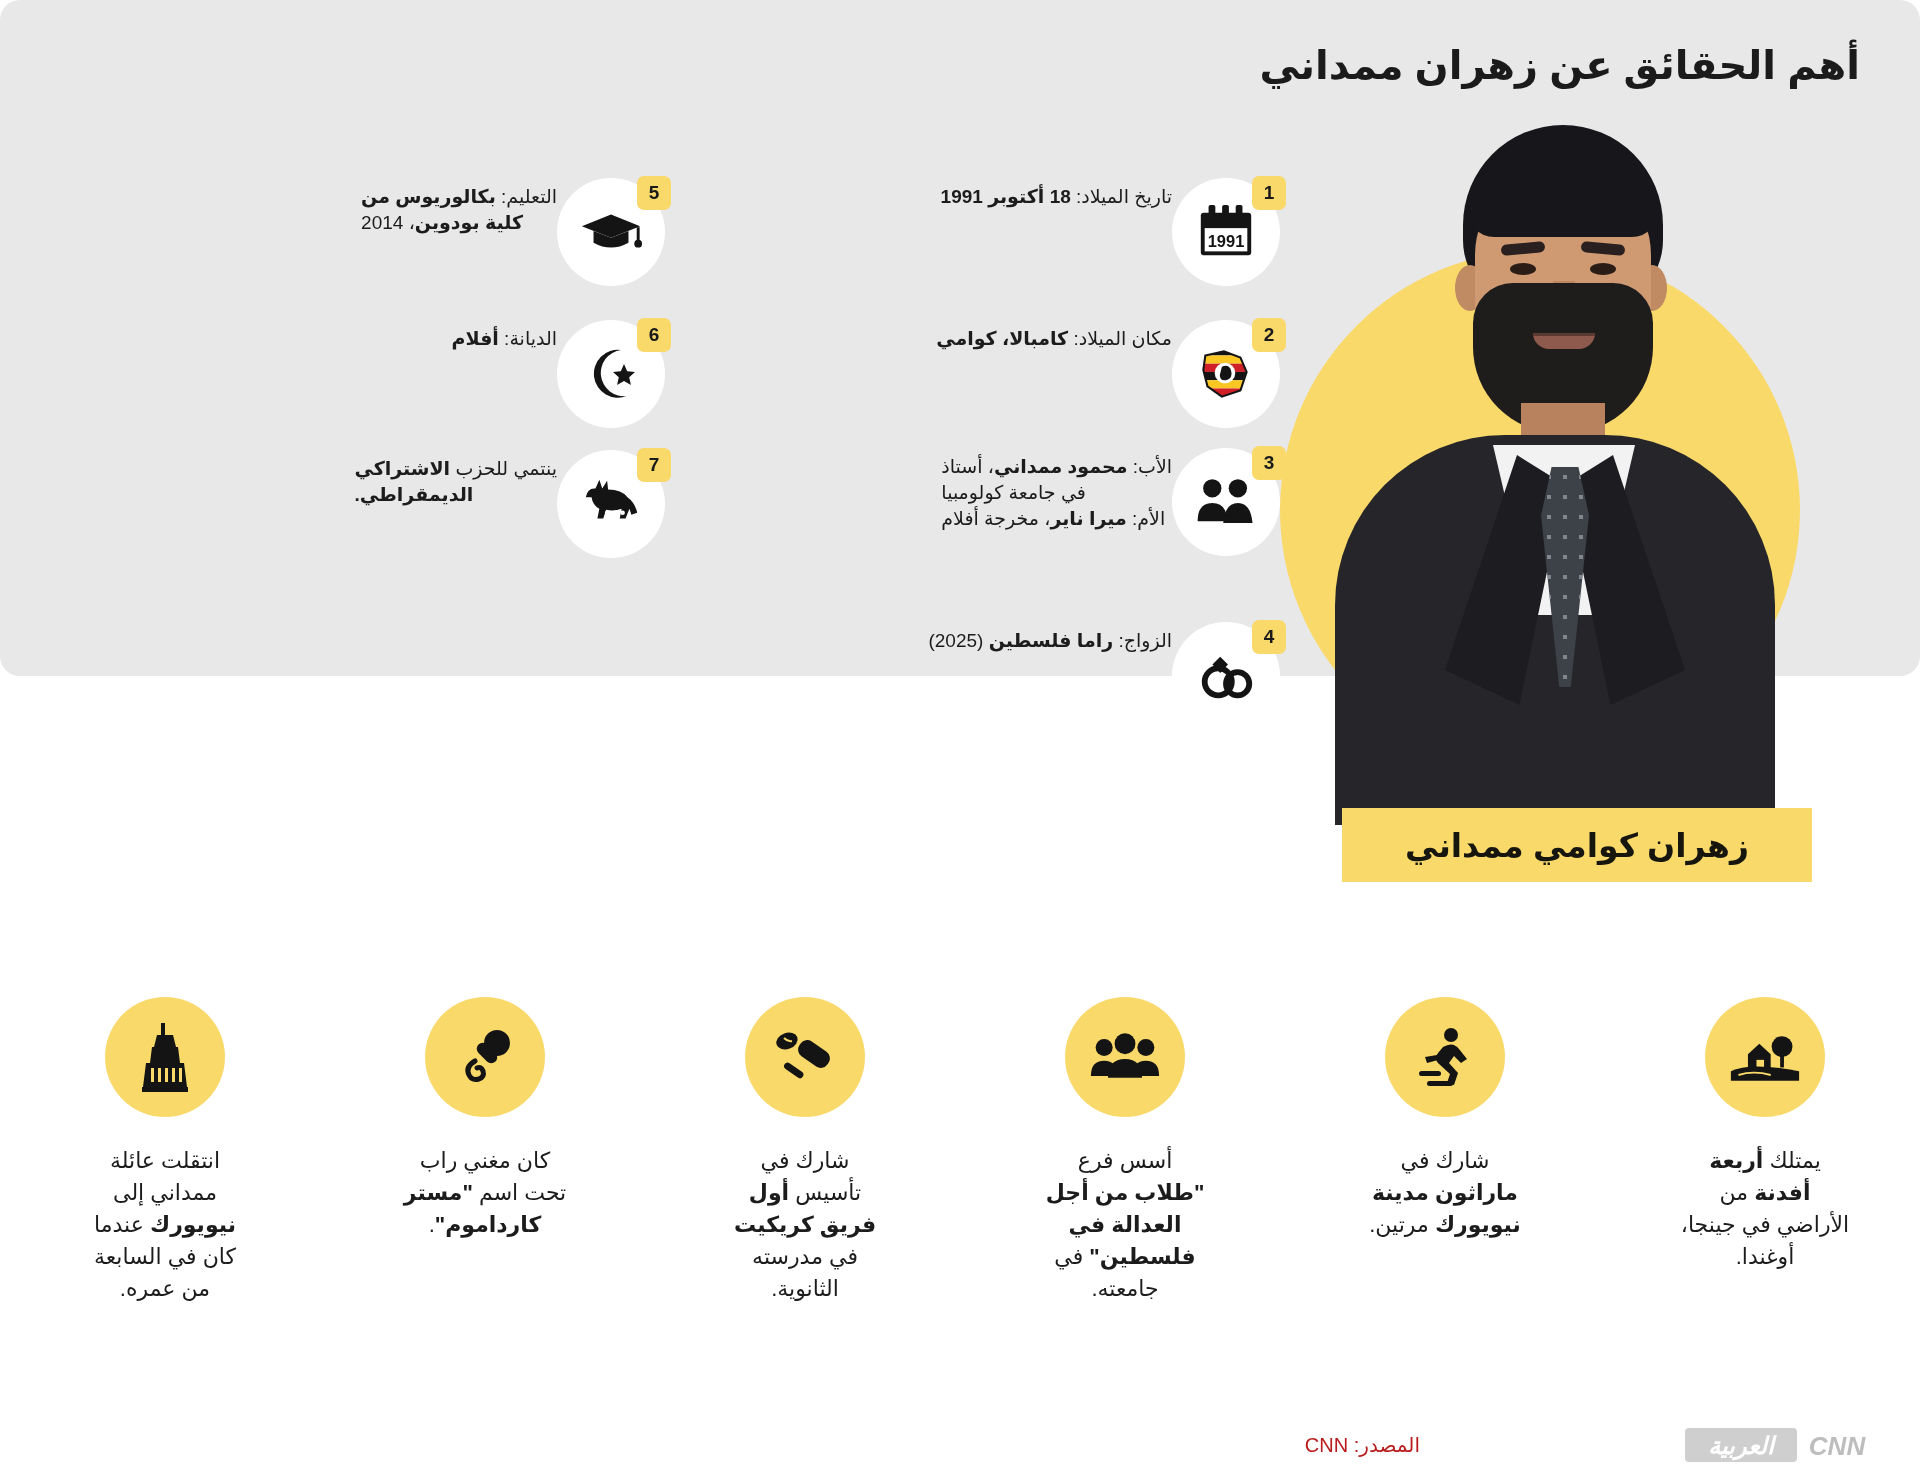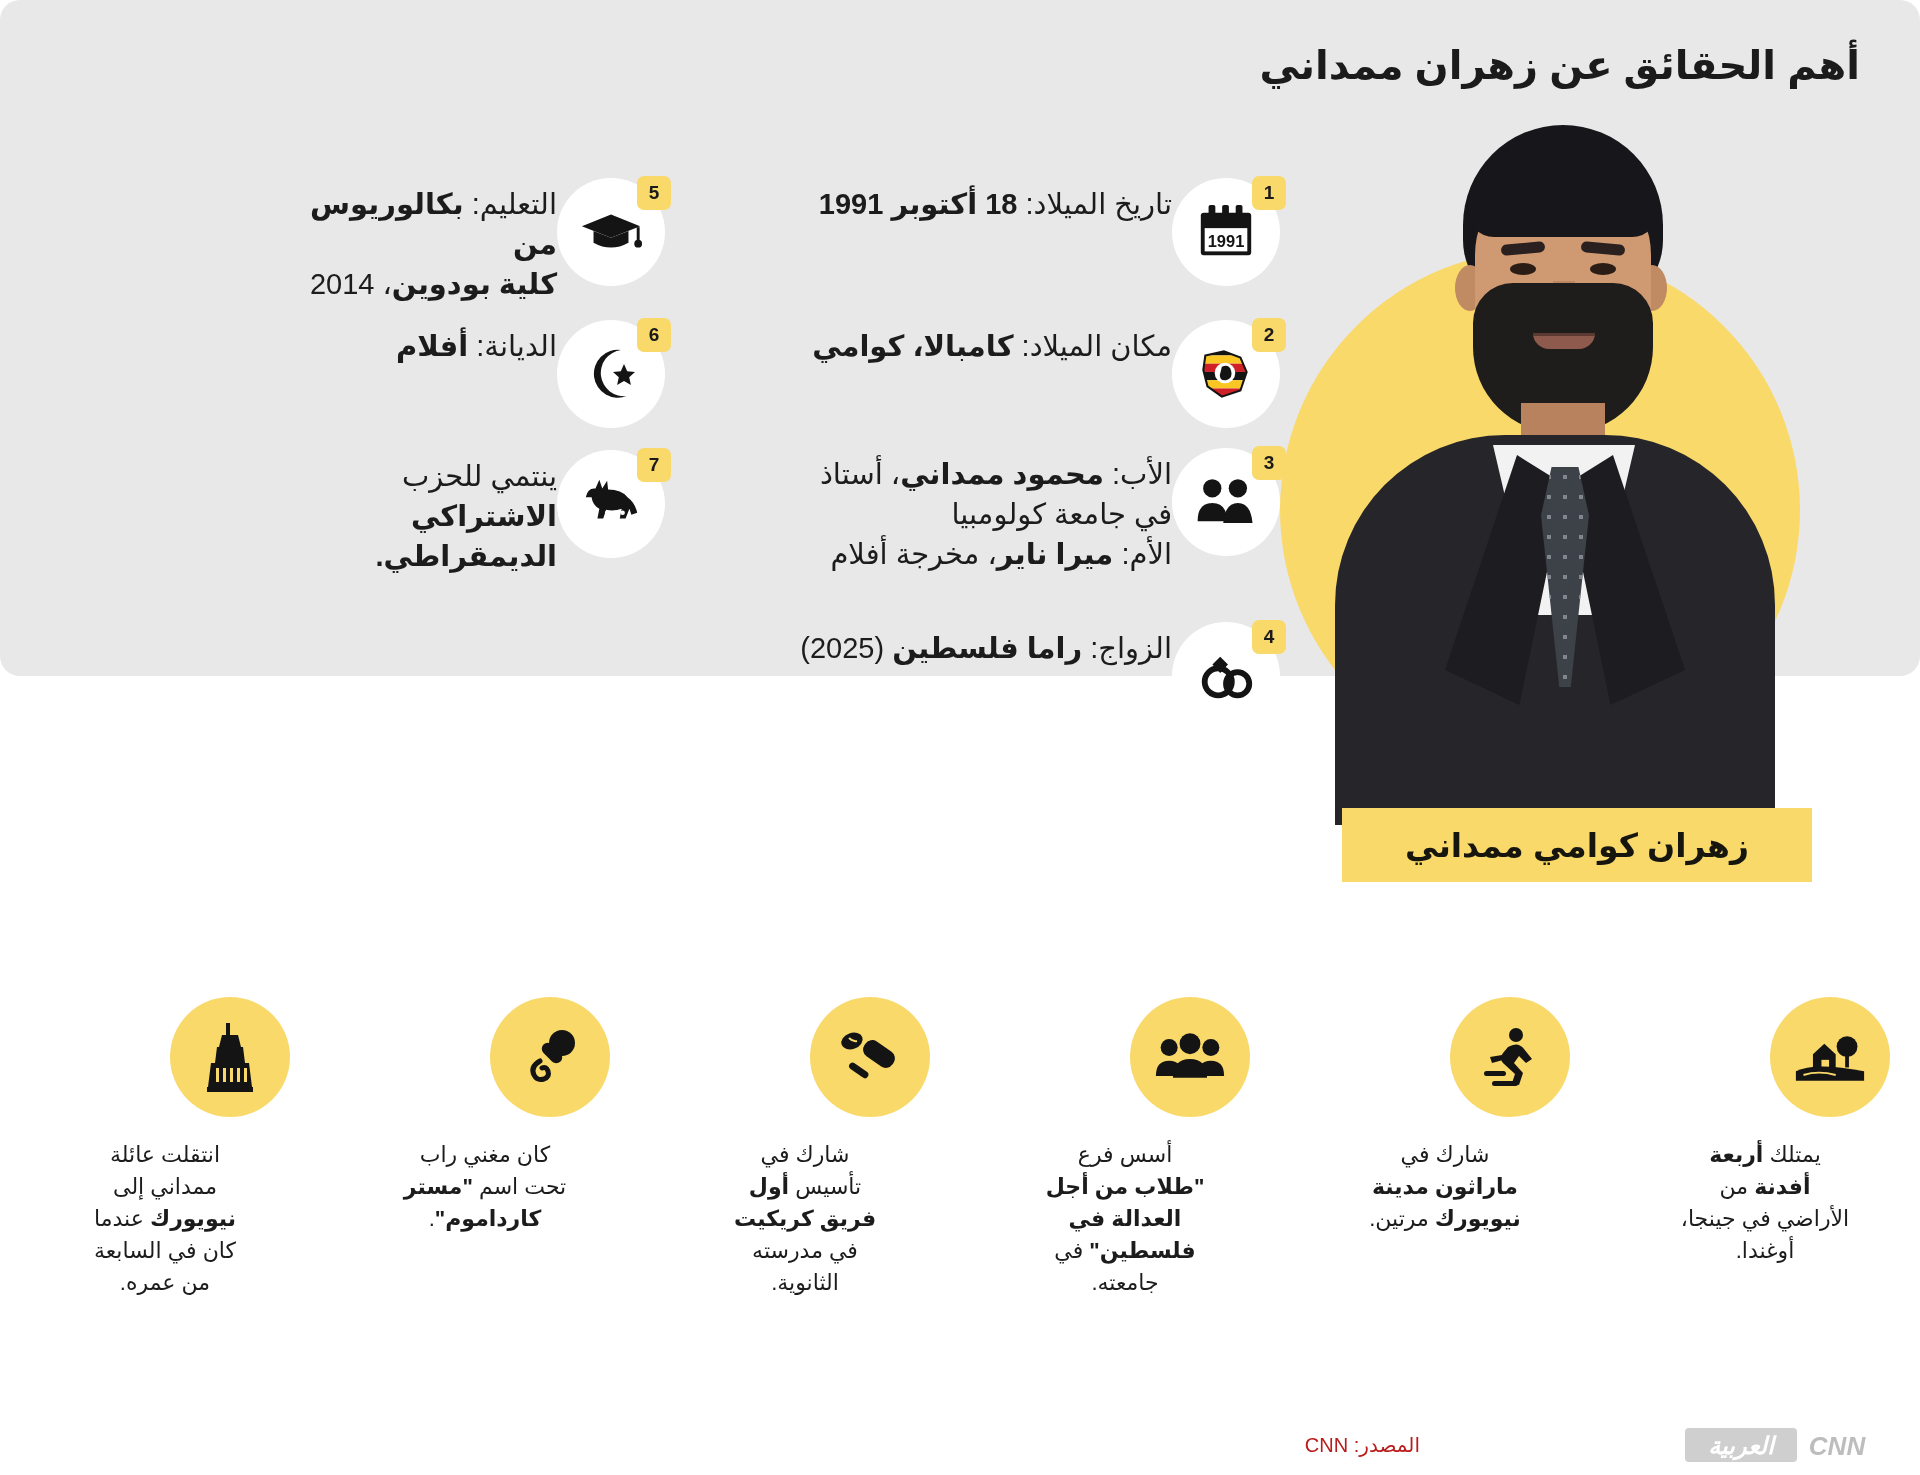--- a/index.html
+++ b/index.html
@@ -177,22 +177,22 @@
     position: absolute;
     top: -2px; right: -6px;
     width: 34px; height: 34px;
     border-radius: 7px;
     background: #f9d96a;
     color: #1a1a1a;
     font-size: 19px; font-weight: bold;
     display: flex; align-items: center; justify-content: center;
   }
   .fact-text {
-    text-align: right;
-    font-size: 29px;
+    text-align: left;
+    font-size: 19px;
     line-height: 1.38;
     color: #1c1c1c;
     padding-top: 6px;
     padding-left: 18px;
   }
   .fact-text b { font-weight: bold; }
   
   .bottom-panel {
     position: absolute;
     left: 0; top: 952px;
@@ -204,20 +204,22 @@
     left: 40px; top: 45px;
     width: 1850px;
     display: flex;
     flex-direction: row-reverse;
     justify-content: space-between;
   }
   .b-item {
     width: 250px;
     display: flex;
     flex-direction: column;
+    align-items: center;
+    gap: 6px;
   }
   .b-circle {
     width: 120px; height: 120px;
     border-radius: 50%;
     background: #f9d96a;
     display: flex; align-items: center; justify-content: center;
   }
   .b-text {
     margin-top: 22px;
     text-align: center;

